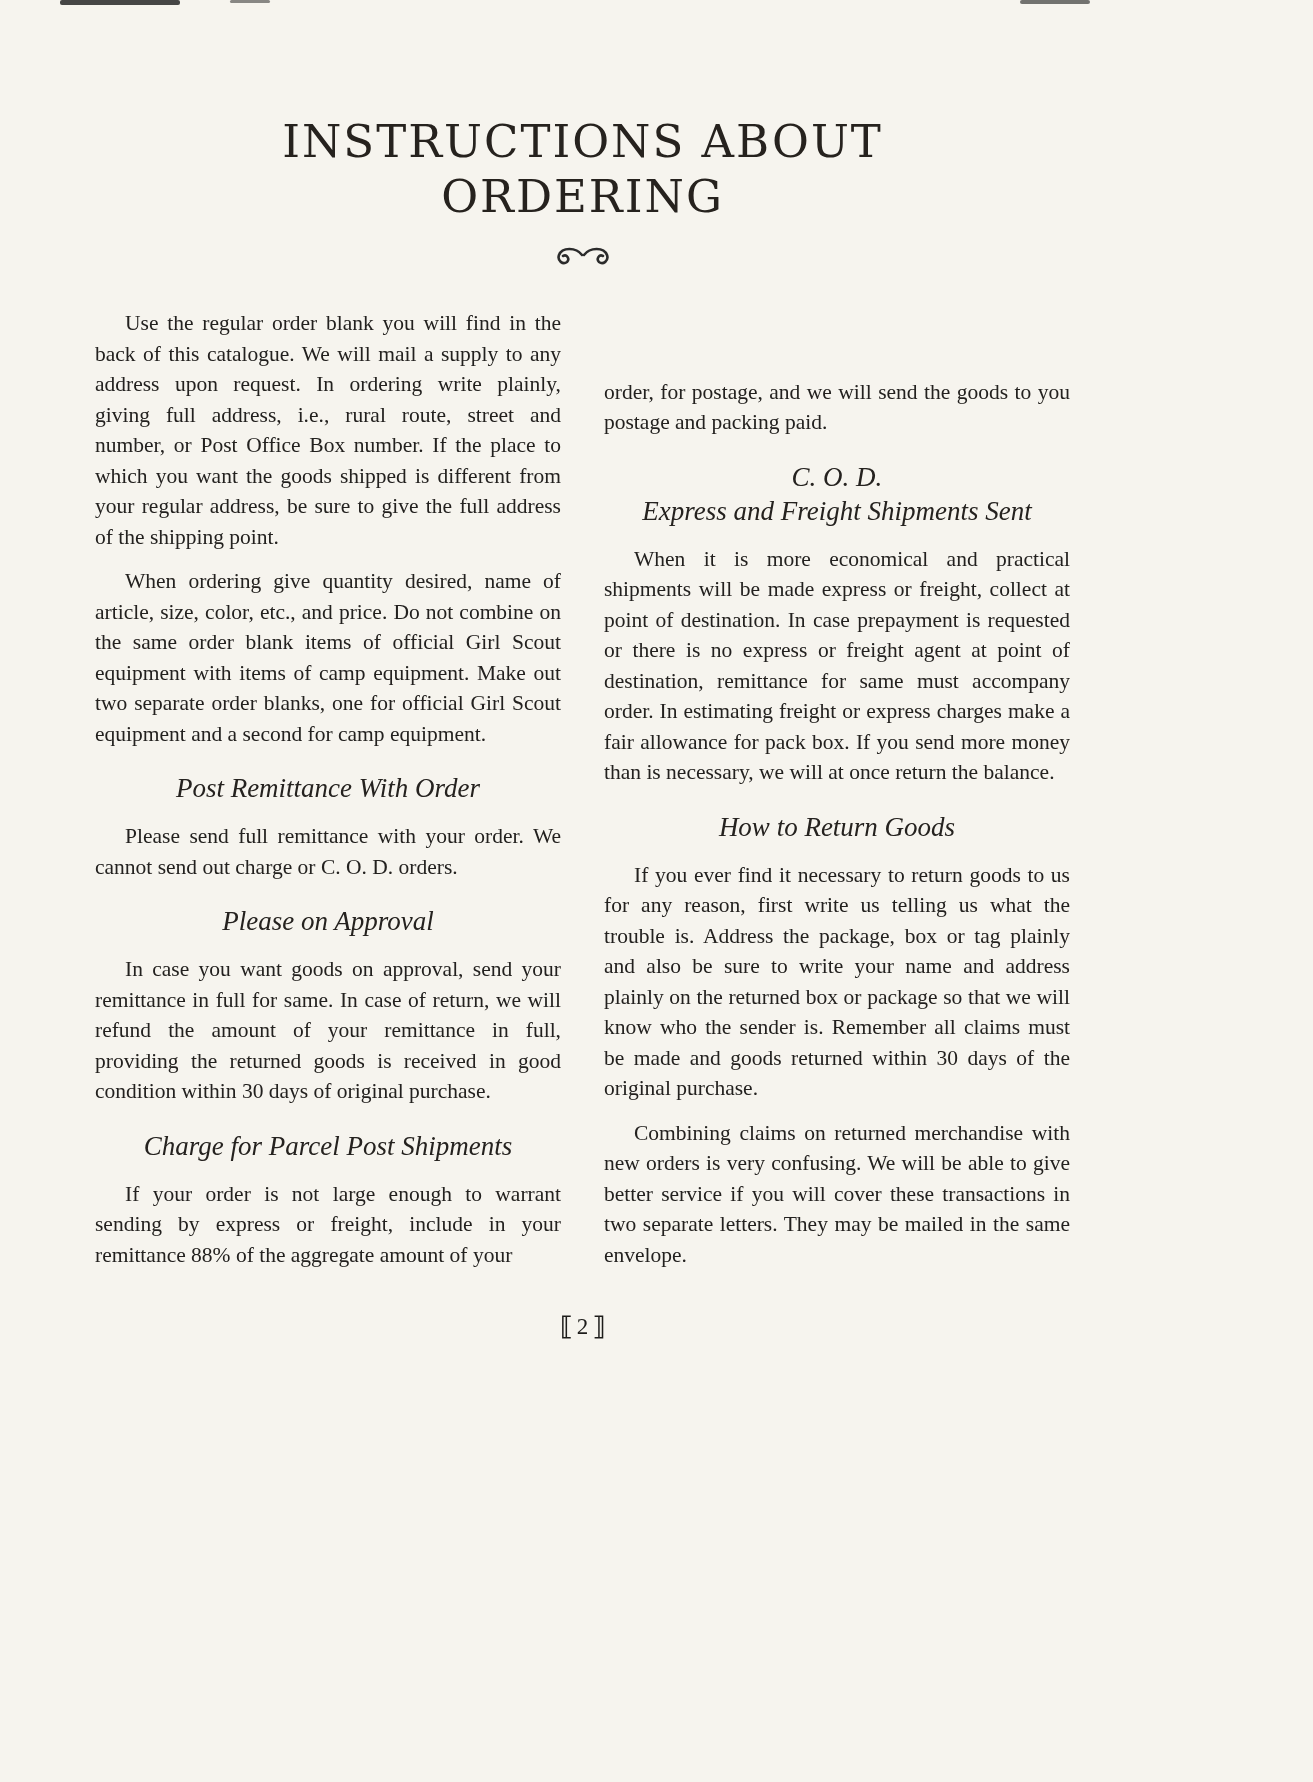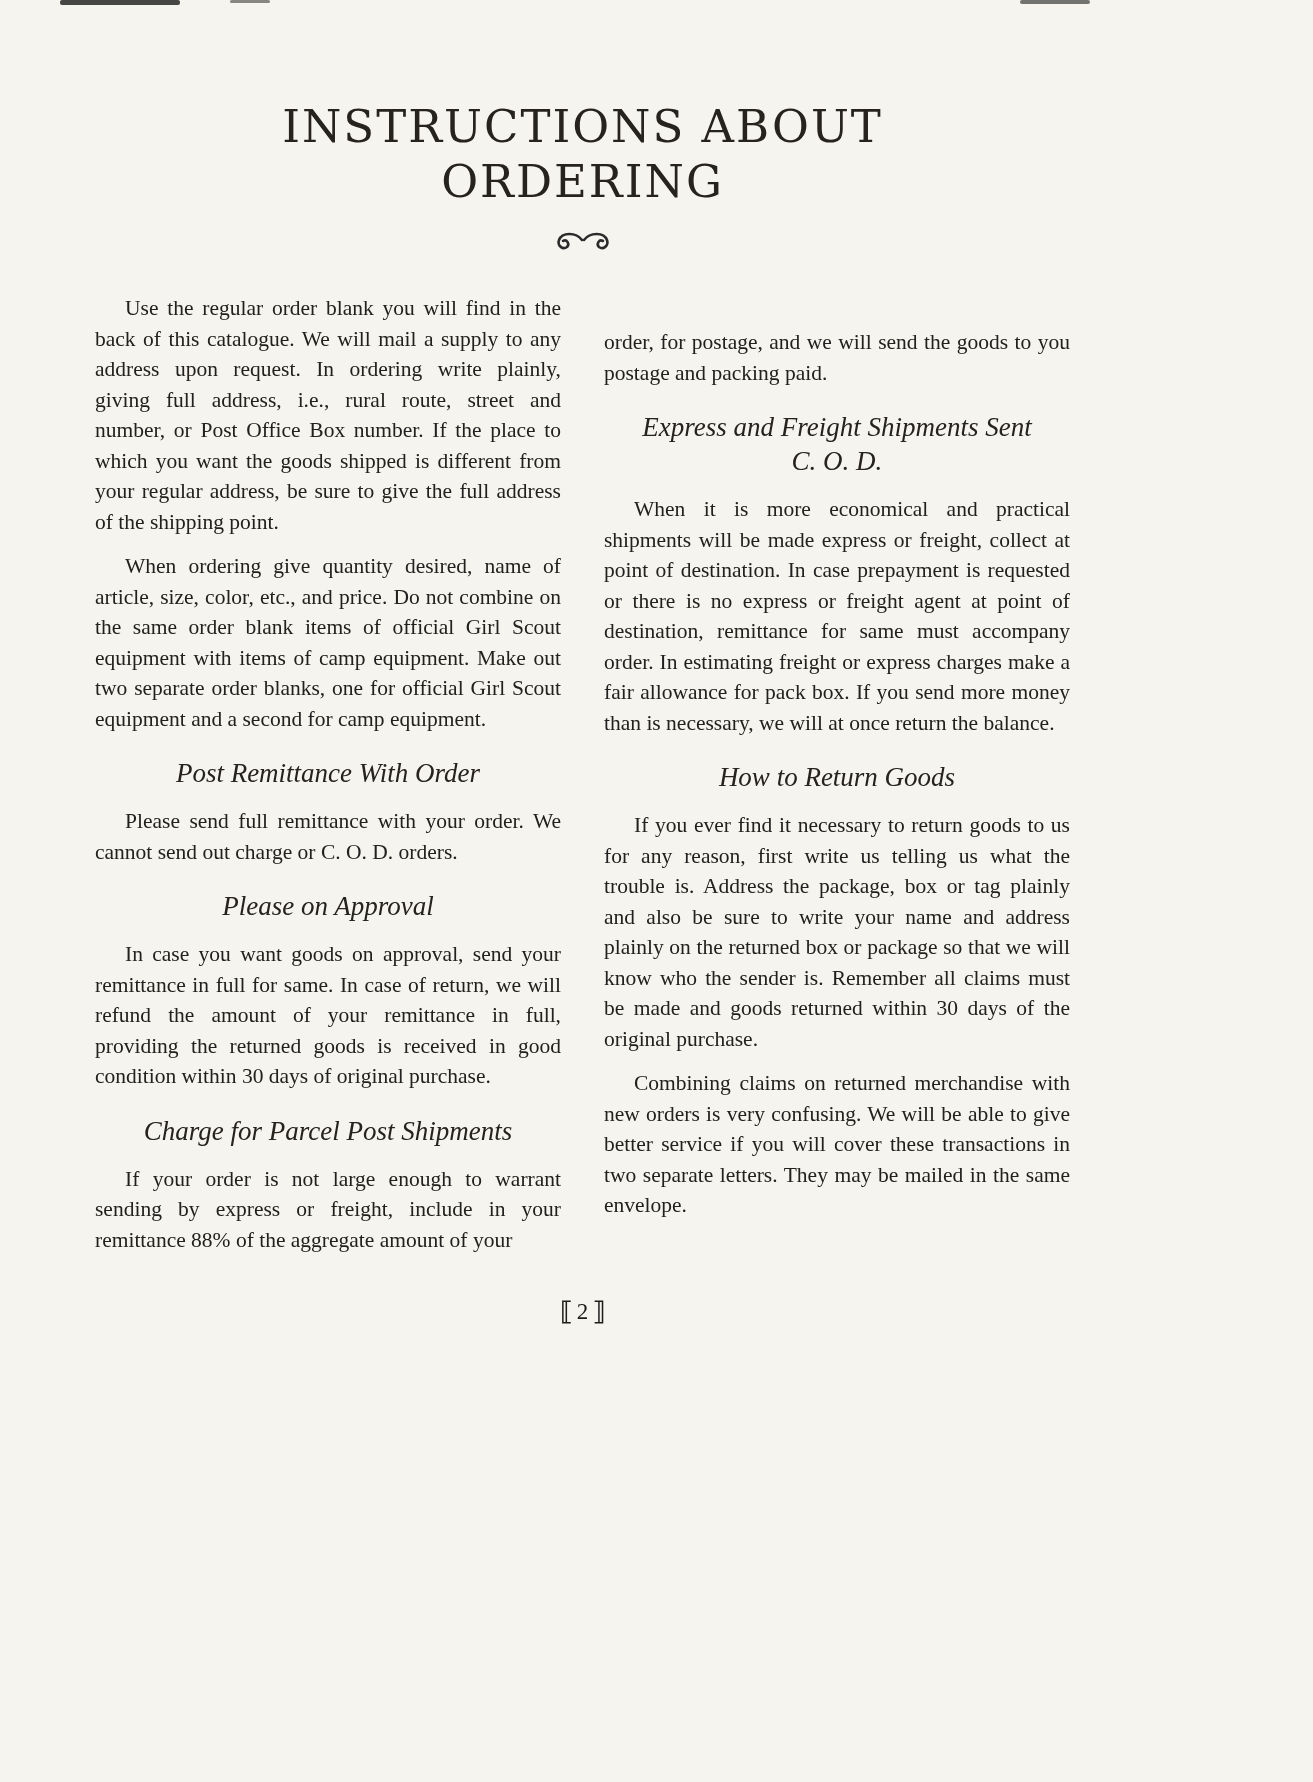--- a/index.html
+++ b/index.html
@@ -32,33 +32,33 @@
   }
 
   .title {
     text-align: center;
     font-family: "DejaVu Serif", "Liberation Serif", serif;
     font-weight: normal;
     font-size: 45px;
     line-height: 55px;
     letter-spacing: 2px;
     color: #26221e;
-    margin: 1px;
+    margin: 16px;
   }
 
   .ornament-wrap {
     text-align: center;
     margin-top: 22px;
     height: 24px;
   }
 
   .columns {
     display: flex;
     margin-top: 38px;
-    align-items: center;
+    align-items: flex-end;
   }
   .col {
     width: 466px;
     flex: 0 0 466px;
   }
   .divider {
     width: 2px;
     background: #232323;
     margin: 2px 20px 6px 21px;
     flex: 0 0 2px;
@@ -136,22 +136,22 @@
       <p class="para">In case you want goods on approval, send your remittance in full for same.  In case of return, we will refund the amount of your remittance in full, providing the returned goods is received in good condition within 30 days of original purchase.</p>
       <h2 class="sec-heading">Charge for Parcel Post Shipments</h2>
       <p class="para">If your order is not large enough to warrant sending by express or freight, include in your remittance 88% of the aggregate amount of your</p>
     </div>
 
     <div class="divider"></div>
 
     <div class="col">
       <p class="para no-indent">order, for postage, and we will send the goods to you postage and packing paid.</p>
       <h2 class="sec-heading">
+        <span class="h-line">C. O. D.</span>
         <span class="h-line">Express and Freight Shipments Sent</span>
-        <span class="h-line">C. O. D.</span>
       </h2>
       <p class="para">When it is more economical and practical shipments will be made express or freight, collect at point of destination.  In case prepayment is requested or there is no express or freight agent at point of destination, remittance for same must accompany order.  In estimating freight or express charges make a fair allowance for pack box.  If you send more money than is necessary, we will at once return the balance.</p>
       <h2 class="sec-heading">How to Return Goods</h2>
       <p class="para">If you ever find it necessary to return goods to us for any reason, first write us telling us what the trouble is.  Address the package, box or tag plainly and also be sure to write your name and address plainly on the returned box or package so that we will know who the sender is.  Remember all claims must be made and goods returned within 30 days of the original purchase.</p>
       <p class="para">Combining claims on returned merchandise with new orders is very confusing.  We will be able to give better service if you will cover these transactions in two separate letters.  They may be mailed in the same envelope.</p>
     </div>
 
   </div>
 
   <div class="footer">

